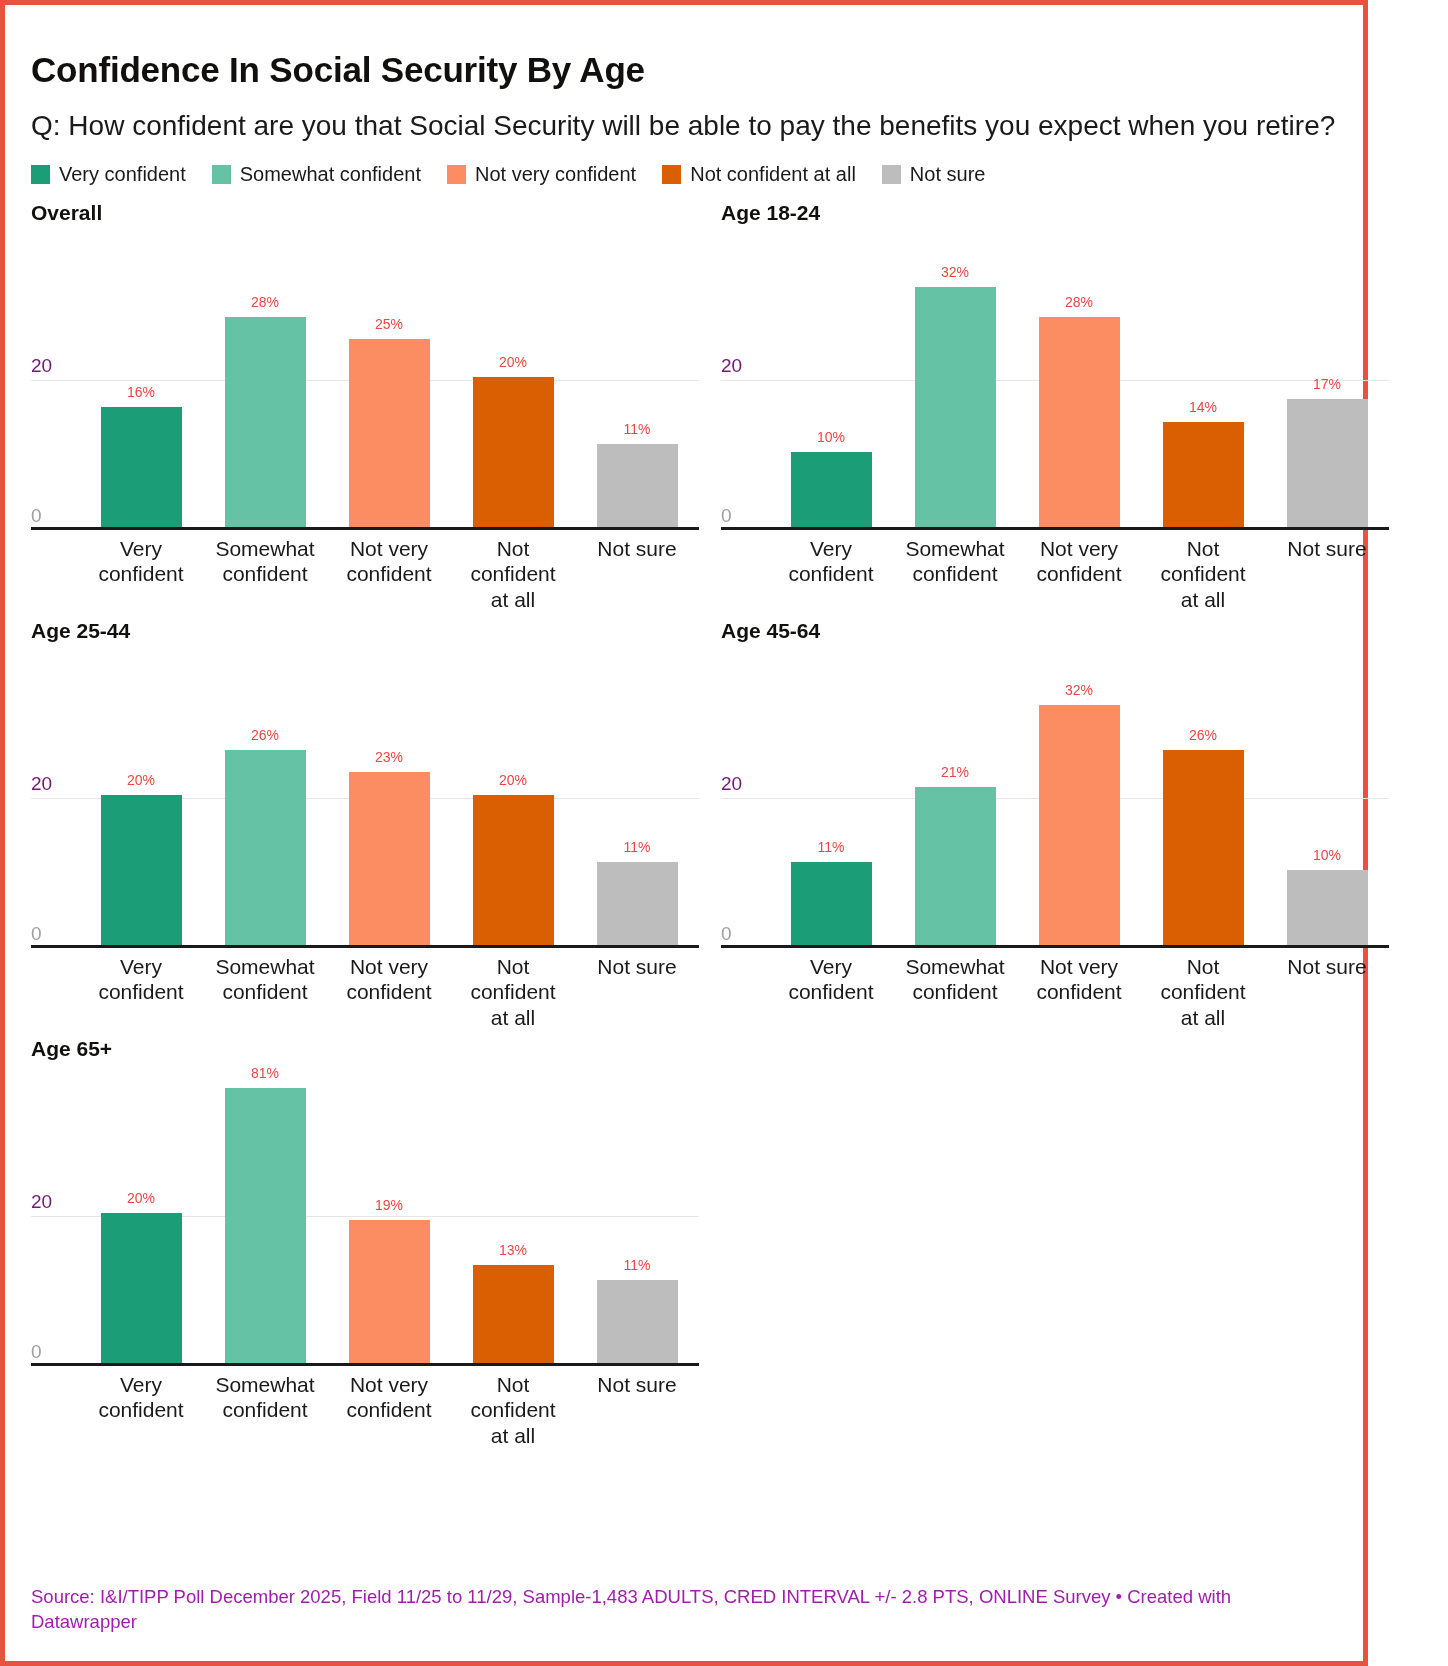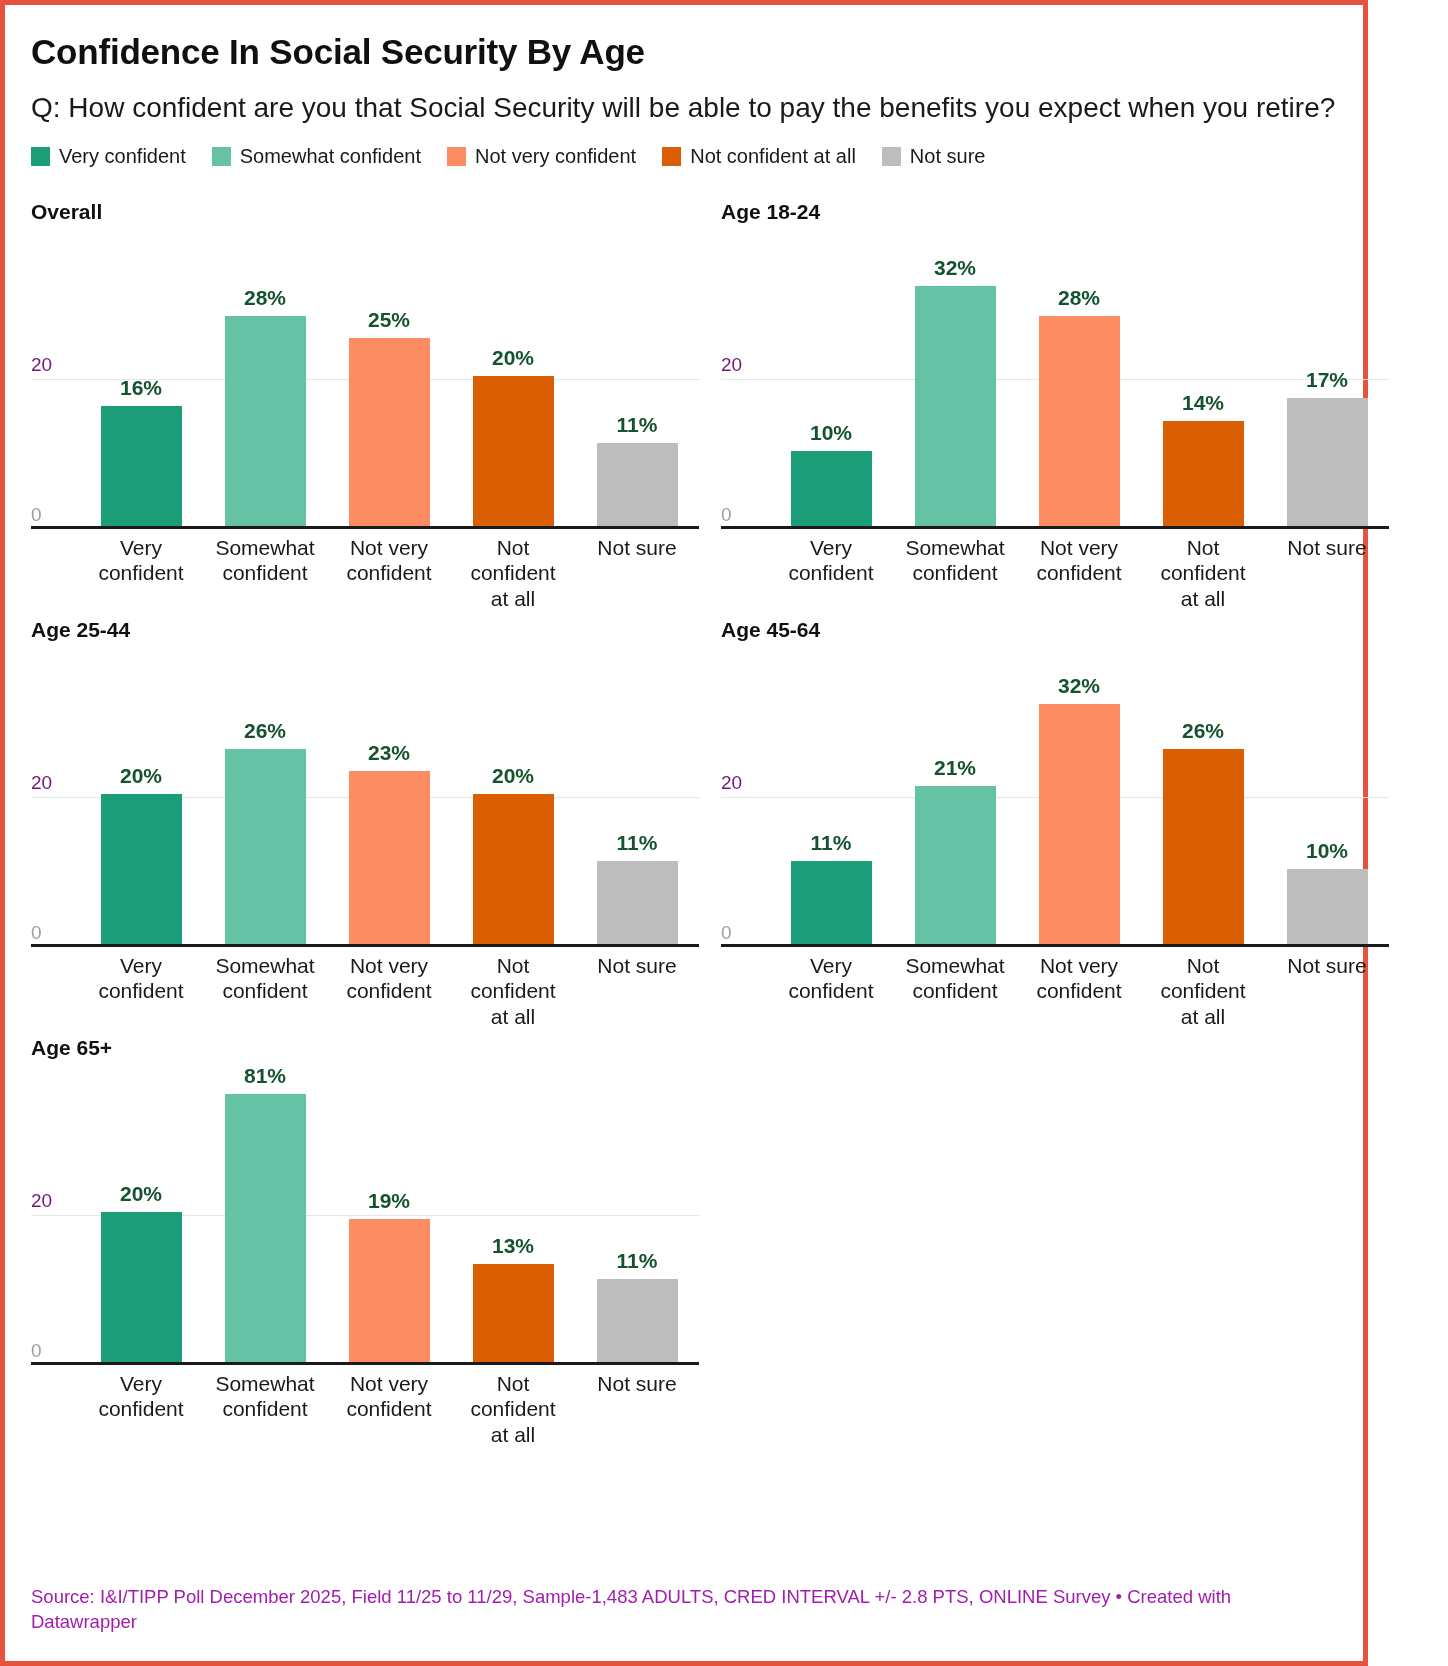--- a/index.html
+++ b/index.html
@@ -13,21 +13,21 @@
     font-family: "Liberation Sans", sans-serif;
     color: #1a1a1a;
     overflow: hidden;
   }
   #frame {
     box-sizing: border-box;
     width: 1368px;
     height: 1666px;
     border: 5px solid #e8533f;
     background: #ffffff;
-    padding: 22px 26px 0 26px;
+    padding: 40px 26px 0 26px;
     position: relative;
   }
   
   #chart-title {
     font-size: 35px;
     font-weight: bold;
     letter-spacing: -0.2px;
     line-height: 1.1;
     margin: 6px 0 0 0;
     color: #12100e;
@@ -59,21 +59,21 @@
     height: 19px;
     margin-right: 9px;
     flex: 0 0 auto;
   }
   .legend-label {
     font-size: 20px;
     color: #1a1a1a;
   }
   
   #panels {
-    margin-top: 31px;
+    margin-top: 14px;
     display: grid;
     grid-template-columns: 690px 690px;
     grid-template-rows: 418px 418px 418px;
     column-gap: 0px;
     row-gap: 0px;
   }
   .panel {
     position: relative;
     width: 690px;
     height: 418px;
@@ -139,25 +139,24 @@
   .bar-slot {
     flex: 1 1 0;
     height: 100%;
     display: flex;
     flex-direction: column;
     justify-content: flex-end;
     align-items: center;
     position: relative;
   }
   .bar-value {
-    font-size: 21px;
-    color: #14532d;
+    font-size: 14px;
+    color: #ef4444;
     line-height: 1;
     margin-bottom: 8px;
-    font-weight: bold;
   }
   .bar-rect {
     width: 81px;
   }
   .cat-labels {
     position: absolute;
     left: 48px;
     right: 0px;
     top: 306px;
     display: flex;

